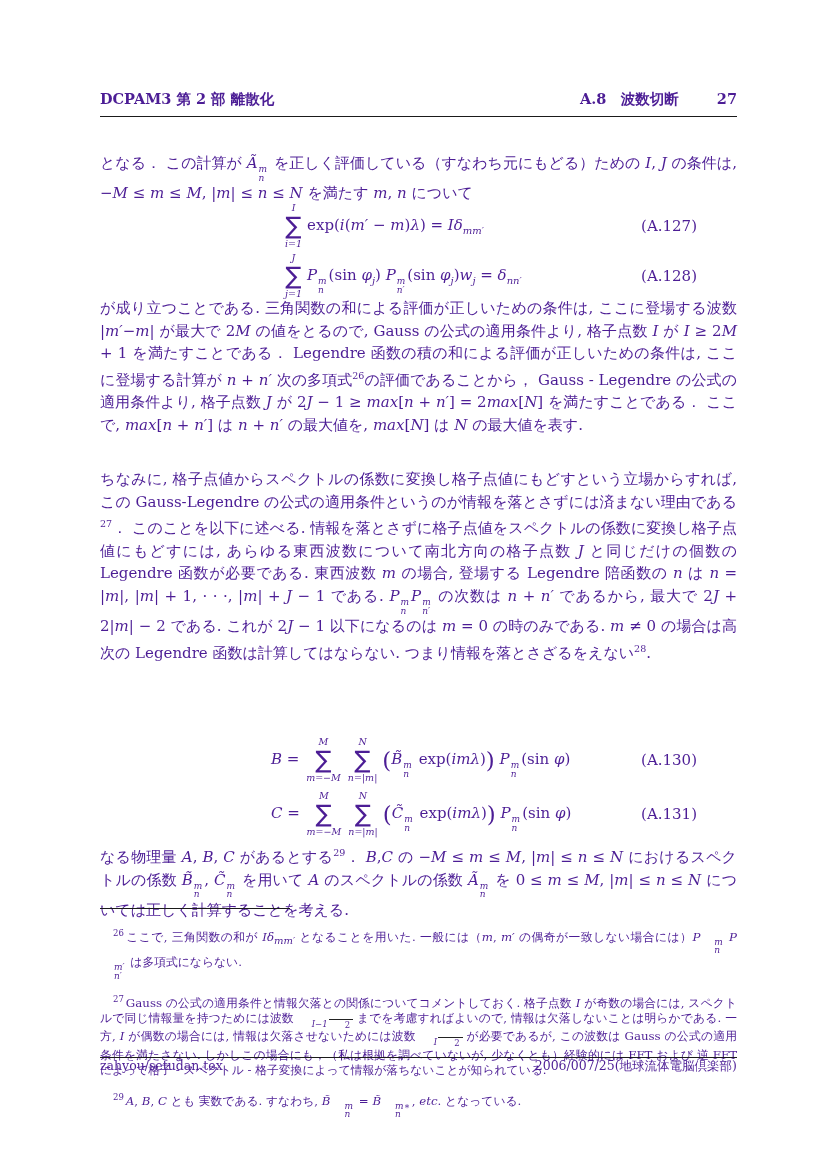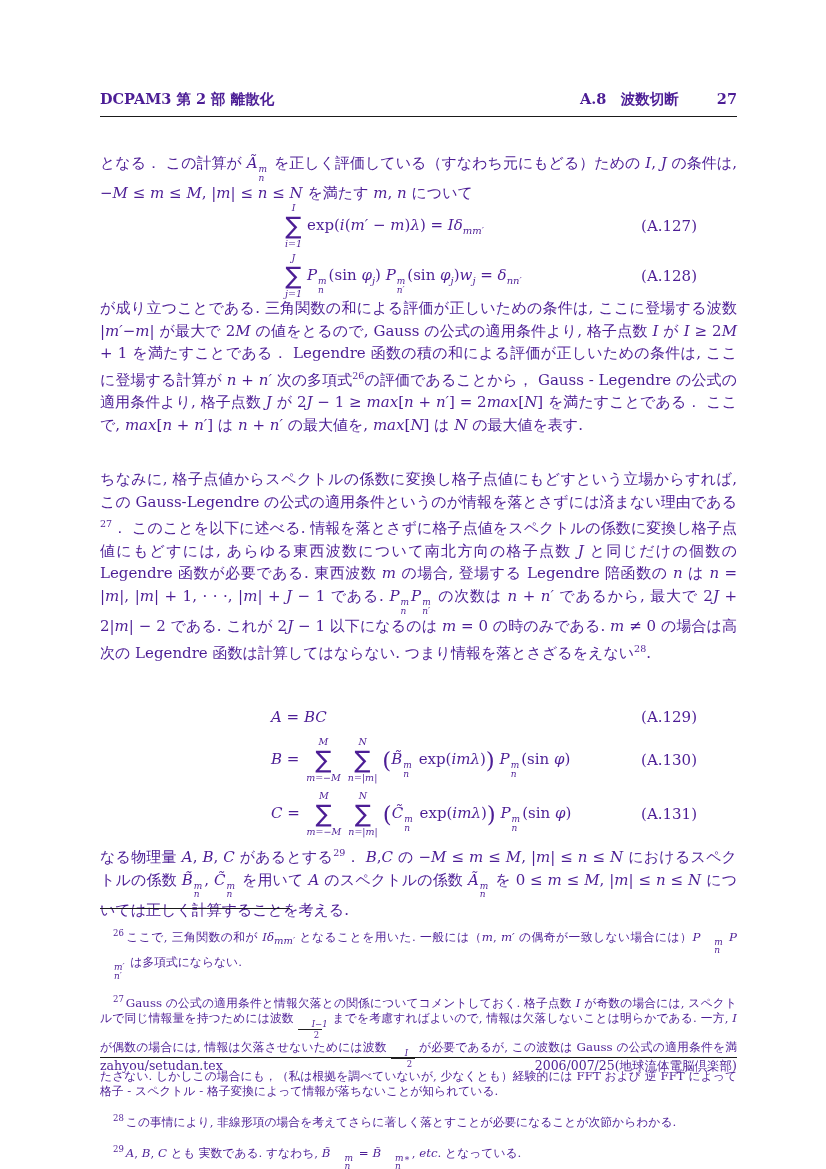--- a/index.html
+++ b/index.html
@@ -47,21 +47,21 @@
   .ss { display:inline-flex; flex-direction:column; align-items:flex-start; font-size:9px; line-height:0.95; vertical-align:-4px; font-style:italic; margin:0 2px 0 1px; }
   .pa { font-size:23px; vertical-align:-4px; }
   
   .footnote-rule { position:absolute; left:100px; top:908px; width:190px; border-top:1.3px solid #1a1a1a; }
   .footnotes {
     position:absolute; left:100px; top:914px; width:637px;
     font-size:11.8px; line-height:14.9px; text-align:justify;
   }
   .fn { text-indent:13px;margin-top:12px; }
   .fn sup { font-size:8.5px; margin-right:2px; }
-  .frac { display:inline-flex; flex-direction:column; align-items:flex-start; vertical-align:-5px; line-height:1; font-size:8.5px; }
+  .frac { display:inline-flex; flex-direction:row; align-items:flex-end; vertical-align:-5px; line-height:1; font-size:8.5px; }
   .frac .nu { padding:0 1px 1px; font-style:italic; }
   .frac .de { border-top:0.8px solid #222; padding:1px 3px 0; }
   
   .footer {
     position:absolute; left:100px; top:1057px; width:637px;
     border-top:1.5px solid #1a1a1a; 
     display:flex; justify-content:space-between; font-size:12.5px;
   }
 </style>
 </head>
@@ -107,24 +107,20 @@
 
   <p class="para" id="p2">が成り立つことである. 三角関数の和による評価が正しいための条件は, ここに登場する波数 |<i>m′</i>−<i>m</i>| が最大で 2<i>M</i> の値をとるので, Gauss の公式の適用条件より, 格子点数 <i>I</i> が <i>I</i> ≥ 2<i>M</i> + 1 を満たすことである． Legendre 函数の積の和による評価が正しいための条件は, ここに登場する計算が <i>n</i> + <i>n′</i> 次の多項式<sup>26</sup>の評価であることから， Gauss - Legendre の公式の適用条件より, 格子点数 <i>J</i> が 2<i>J</i> − 1 ≥ <i>max</i>[<i>n</i> + <i>n′</i>] = 2<i>max</i>[<i>N</i>] を満たすことである． ここで, <i>max</i>[<i>n</i> + <i>n′</i>] は <i>n</i> + <i>n′</i> の最大値を, <i>max</i>[<i>N</i>] は <i>N</i> の最大値を表す.</p>
   <p class="para" id="p3">ちなみに, 格子点値からスペクトルの係数に変換し格子点値にもどすという立場からすれば, この Gauss-Legendre の公式の適用条件というのが情報を落とさずには済まない理由である<sup>27</sup>． このことを以下に述べる. 情報を落とさずに格子点値をスペクトルの係数に変換し格子点値にもどすには, あらゆる東西波数について南北方向の格子点数 <i>J</i> と同じだけの個数の Legendre 函数が必要である. 東西波数 <i>m</i> の場合, 登場する Legendre 陪函数の <i>n</i> は <i>n</i> = |<i>m</i>|, |<i>m</i>| + 1, · · ·, |<i>m</i>| + <i>J</i> − 1 である. <i>P</i><span class="ss">
         <span>m</span>
         <span>n</span>
       </span><i>P</i><span class="ss">
         <span>m</span>
         <span>n′</span>
       </span> の次数は <i>n</i> + <i>n′</i> であるから, 最大で 2<i>J</i> + 2|<i>m</i>| − 2 である. これが 2<i>J</i> − 1 以下になるのは <i>m</i> = 0 の時のみである. <i>m</i> ≠ 0 の場合は高次の Legendre 函数は計算してはならない. つまり情報を落とさざるをえない<sup>28</sup>.</p>
 
-  <div class="eq" id="eq129">
-    <span class="eq-body"><i>A</i> = <i>BC</i></span>
-    <span class="eq-num">(A.129)</span>
-  </div>
   <div class="eq" id="eq130">
     <span class="eq-body"><i>B</i> = <span class="bigsum">
           <span class="lim"><i>M</i></span>
           <span class="sg">∑</span>
           <span class="lim"><i>m</i>=−<i>M</i></span>
         </span><span class="bigsum">
           <span class="lim"><i>N</i></span>
           <span class="sg">∑</span>
           <span class="lim"><i>n</i>=|<i>m</i>|</span>
         </span><span class="pa">(</span><i>B̃</i><span class="ss">
@@ -176,21 +172,20 @@
             <span>m′</span>
             <span>n′</span>
           </span> は多項式にならない.</span></p>
     <p class="fn"><sup>27</sup><span>Gauss の公式の適用条件と情報欠落との関係についてコメントしておく. 格子点数 <i>I</i> が奇数の場合には, スペクトルで同じ情報量を持つためには波数 <span class="frac">
             <span class="nu">I−1</span>
             <span class="de">2</span>
           </span> までを考慮すればよいので, 情報は欠落しないことは明らかである. 一方, <i>I</i> が偶数の場合には, 情報は欠落させないためには波数 <span class="frac">
             <span class="nu">I</span>
             <span class="de">2</span>
           </span> が必要であるが, この波数は Gauss の公式の適用条件を満たさない. しかしこの場合にも，（私は根拠を調べていないが, 少なくとも）経験的には FFT および 逆 FFT によって格子 - スペクトル - 格子変換によって情報が落ちないことが知られている.</span></p>
-    <p class="fn"><sup>28</sup><span>この事情により, 非線形項の場合を考えてさらに著しく落とすことが必要になることが次節からわかる.</span></p>
     <p class="fn"><sup>29</sup><span><i>A</i>, <i>B</i>, <i>C</i> とも 実数である. すなわち, <i>B̃</i><span class="ss">
             <span>m</span>
             <span>n</span>
           </span> = <i>B̃</i><span class="ss">
             <span>m∗</span>
             <span>n</span>
           </span>, <i>etc</i>. となっている.</span></p>
   </div>
 
   <div class="footer">

